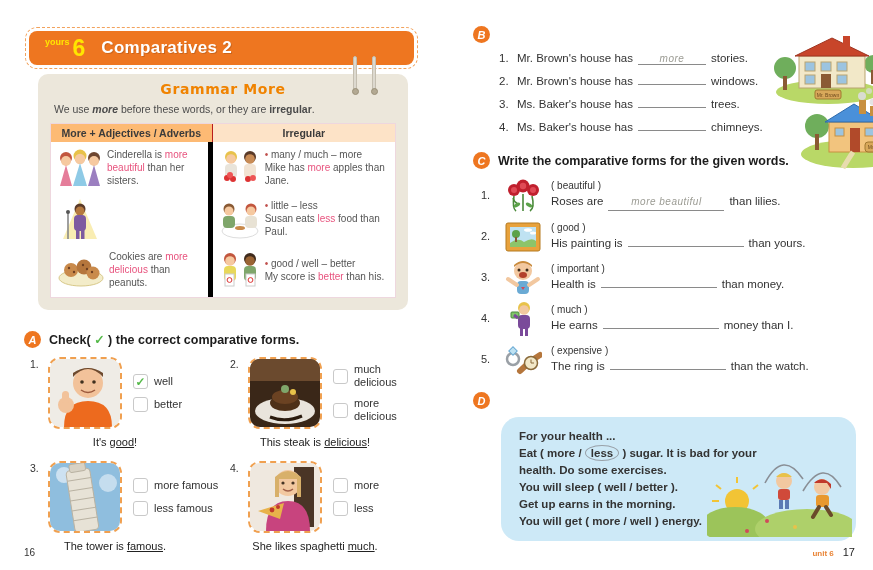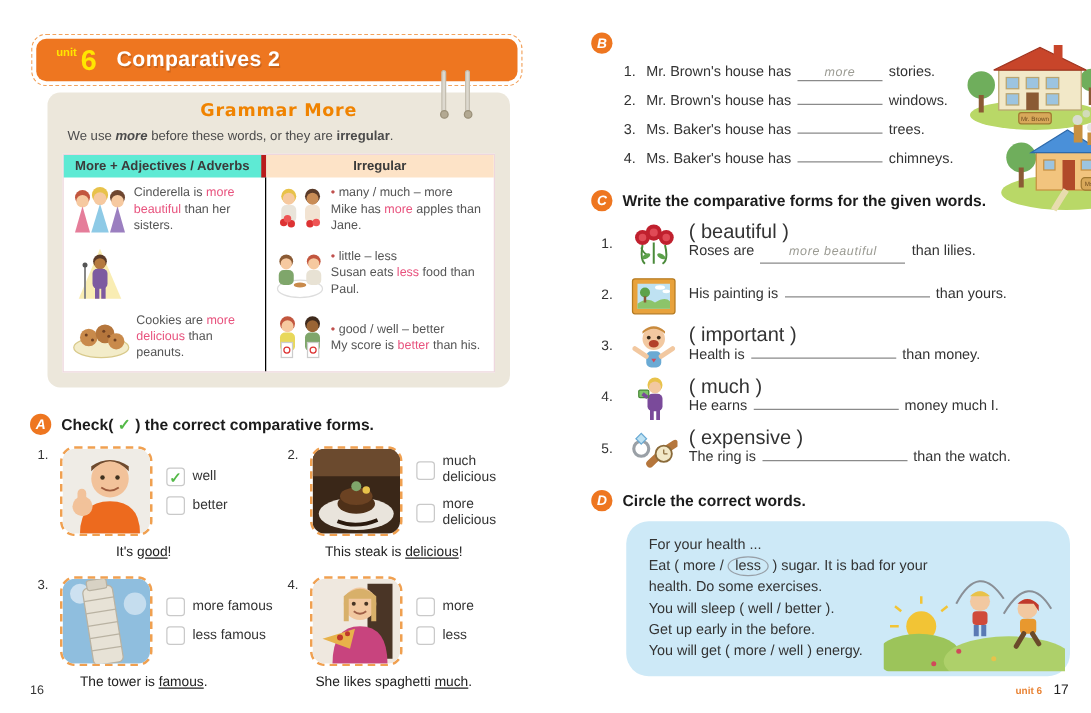--- a/index.html
+++ b/index.html
@@ -20,25 +20,25 @@
   .pin { position:absolute; top:56px; width:6px; height:42px; z-index:5; }
   .pin .stem { position:absolute; left:1px; top:0; width:4px; height:36px; background:#ddd9cf; border:1px solid #c4beb0; border-radius:3px; }
   .pin .head { position:absolute; left:0; top:32px; width:7px; height:7px; border-radius:50%; background:#b3a992; border:1px solid #9a9078; }
 
   
   .grammar-box { position:absolute; left:38px; top:74px; width:370px; height:236px; background:#ece7db; border-radius:10px; padding-top:7px; }
   .gp-title { text-align:center; color:#f08300; font-size:14px; font-weight:bold; letter-spacing:.6px; font-family:"DejaVu Sans", sans-serif; }
   .gp-intro { margin:5px 0 0 16px; font-size:10.5px; line-height:14px; color:#4b4b4b; }
   .gtable { margin:7px 12px 0; border:1px solid #eed7de; background:#fff; }
   .g-head { display:flex; height:18px; }
-  .g-head .c1 { width:47%; background:#5eead4; border-right:4px solid #b91c1c; }
+  .g-head .c1 { width:47%; background:#fdba74; border-right:1px solid #b91c1c; }
   .g-head .c2 { width:53%; background:#fde3c7; }
   .g-head div { display:flex; align-items:center; justify-content:center; font-size:10.5px; font-weight:bold; color:#3b3b3b; }
   .g-body { display:flex; height:155px; }
-  .g-col1 { width:47%; border-right:1px solid #000000; }
+  .g-col1 { width:47%; border-right:5px solid #000000; }
   .g-col2 { width:53%; }
   .g-row { display:flex; align-items:center; gap:4px; padding:2px 4px 2px 6px; height:51px; }
   .g-row svg { flex:0 0 auto; }
   .g-text { font-size:10px; line-height:13px; color:#555; }
   .g-rule { font-size:10px; line-height:13px; color:#555; }
 
   .seg-hl { color:#e8537e; }
   .seg-b { font-weight:bold; }
   .seg-bi { font-weight:bold; font-style:italic; }
   .seg-u { text-decoration:underline; }
@@ -76,44 +76,44 @@
   .b-blank { width:68px; }
   .answer { color:#9b9b93; font-size:10px; font-style:italic; letter-spacing:.5px; }
   .houses { position:absolute; left:300px; top:4px; z-index:0; }
 
   
   .exC { position:absolute; left:36px; top:152px; width:396px; }
   .exC-list { margin-top:5px; }
   .c-item { display:flex; align-items:center; gap:9px; height:41px; padding-left:8px; }
   .c-num { font-size:11px; color:#333; width:14px; }
   .c-img { width:38px; height:36px; flex:0 0 auto; display:flex; align-items:center; justify-content:center; }
-  .c-word { font-size:16px; color:#333; line-height:15px; }
+  .c-word { font-size:10px; color:#333; line-height:15px; }
   .c-sentence { display:flex; align-items:baseline; font-size:11.5px; color:#333; line-height:17px; }
   .c-blank { width:116px; }
 
   
   .exD { position:absolute; left:36px; top:392px; width:396px; }
   .d-box { position:relative; margin:8px 0 0 28px; width:355px; height:124px; background:#cde9f7; border-radius:18px; padding:11px 0 0 18px; }
-  .d-line { font-size:11.5px; color:#333; line-height:17px; position:relative; z-index:1; }
+  .d-line { font-size:11.5px; color:#333; line-height:17px; position:relative; z-index:1;font-weight:bold; }
   .d-art { position:absolute; right:4px; bottom:4px; z-index:0; }
 
   .footer-right { position:absolute; right:18px; bottom:12px; display:flex; align-items:baseline; gap:9px; }
   .footer-unit { font-size:8px; color:#e98436; font-weight:bold; }
   .footer-page { font-size:11px; color:#222; }
 </style>
 </head>
 <body>
 
 <div class="canvas">
 
   <div class="page page-left">
 
     <div class="header-wrap">
       <div class="unit-header">
-        <span class="unit-label">unit</span>
+        <span class="unit-label">yours</span>
         <span class="unit-number">6</span>
         <span class="unit-title">Comparatives 2</span>
       </div>
     </div>
     <div class="pin" style="left:352px">
         <div class="stem"></div>
         <div class="head"></div>
       </div>
     <div class="pin" style="left:371px">
         <div class="stem"></div>
@@ -499,20 +499,21 @@
               <rect x="2" y="4" width="34" height="28" rx="2" fill="#e8a23c" stroke="#b57a20"></rect>
               <rect x="6" y="8" width="26" height="20" fill="#bfe2f2"></rect>
               <path d="M6 24 Q14 18 20 23 Q28 18 32 22 L32 28 L6 28 Z" fill="#8cc46a"></path>
               <circle cx="12" cy="15" r="4" fill="#5ca24a"></circle>
                 <rect x="11" y="18" width="2" height="5" fill="#8a5a34"></rect>
               <ellipse cx="24" cy="11" rx="4" ry="1.8" fill="#fff"></ellipse>
                 <ellipse cx="29" cy="14" rx="3" ry="1.5" fill="#fff"></ellipse>
             </svg>
           </div>
           <div>
+            <div class="c-word">( good )</div>
             <div class="c-sentence">
               <span>His painting is</span>
               <span class="blank c-blank"><span class="answer"></span></span>
               <span>than yours.</span>
             </div>
           </div>
         </div>
 
         <div class="c-item">
           <span class="c-num">3.</span>
@@ -550,21 +551,21 @@
                 <rect x="21" y="28" width="3" height="8" fill="#7a4a9a"></rect>
               <rect x="7" y="12" width="8" height="6" rx="1" fill="#7fc46a" stroke="#4a8a3a"></rect>
               <path d="M14 18 L10 15" stroke="#7a4a9a" stroke-width="3"></path>
             </svg>
           </div>
           <div>
             <div class="c-word">( much )</div>
             <div class="c-sentence">
               <span>He earns</span>
               <span class="blank c-blank"><span class="answer"></span></span>
-              <span>money much I.</span>
+              <span>money than I.</span>
             </div>
           </div>
         </div>
 
         <div class="c-item">
           <span class="c-num">5.</span>
           <div class="c-img">
             <svg width="38" height="32" viewBox="0 0 38 32">
               <circle cx="9" cy="16" r="6" fill="none" stroke="#9aa0a6" stroke-width="2.5"></circle>
               <rect x="6" y="5" width="6" height="6" fill="#bfe2f2" stroke="#6aaad4" transform="rotate(45 9 8)"></rect>
@@ -583,28 +584,27 @@
             </div>
           </div>
         </div>
 
       </div>
     </div>
 
     <div class="exD">
       <div class="sec-title-row">
         <div class="badge">D</div>
-        <div class="sec-title">Circle the correct words.</div>
       </div>
       <div class="d-box">
         <div class="d-line"><span>For your health ...</span></div>
         <div class="d-line"><span>Eat ( more / </span><span class="seg-circle">less</span><span> ) sugar. It is bad for your</span></div>
         <div class="d-line"><span>health. Do some exercises.</span></div>
         <div class="d-line"><span>You will sleep ( well / better ).</span></div>
-        <div class="d-line"><span>Get up early in the before.</span></div>
+        <div class="d-line"><span>Get up earns in the morning.</span></div>
         <div class="d-line"><span>You will get ( more / well ) energy.</span></div>
         <svg class="d-art" width="145" height="98" viewBox="0 0 145 98">
           <circle cx="30" cy="62" r="12" fill="#f2c435"></circle>
           <g stroke="#f2c435" stroke-width="2">
               <line x1="30" y1="44" x2="30" y2="38"></line>
               <line x1="14" y1="50" x2="9" y2="46"></line>
               <line x1="46" y1="50" x2="51" y2="46"></line>
               <line x1="12" y1="62" x2="5" y2="62"></line>
             </g>
           <ellipse cx="28" cy="86" rx="34" ry="18" fill="#9cc45a"></ellipse>

